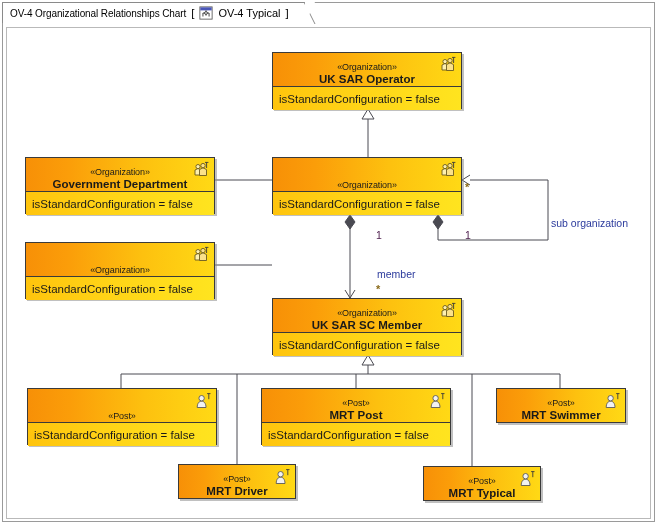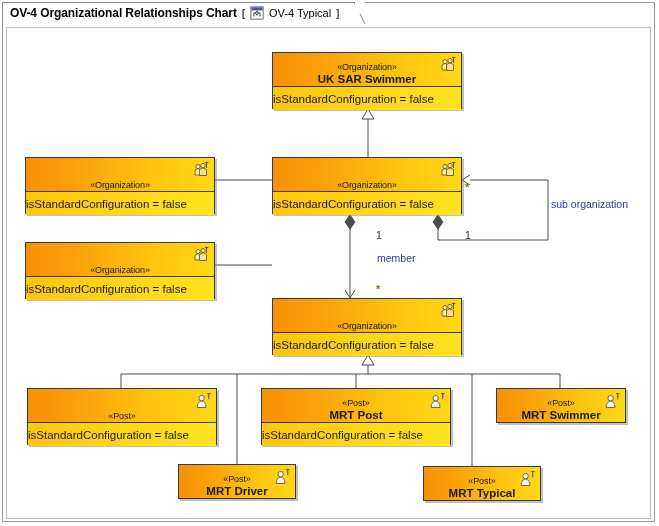--- a/index.html
+++ b/index.html
@@ -69,22 +69,22 @@
   .tab-clip {
     position: absolute;
     right: -11px;
     top: -1px;
     width: 12px;
     height: 23px;
     overflow: hidden;
   }
   .tab-clip svg { display: block; }
   .diagram-title {
-    font-size: 12px;
-    font-weight: bold;
+    font-size: 10px;
+    font-weight: normal;
     color: #000000;
     letter-spacing: -0.1px;
   }
   .bracket {
     font-size: 11.5px;
     color: #000000;
   }
   .tab-icon {
     width: 14px;
     height: 14px;
@@ -131,20 +131,21 @@
     color: #1a1a1a;
     line-height: 13px;
     white-space: nowrap;
   }
   .node-body {
     box-sizing: border-box;
     height: 23px;
     background: linear-gradient(to right, #ffc40d 0%, #ffd417 45%, #ffe41f 100%);
     display: flex;
     align-items: center;
+    padding-left: 6px;
   }
   .attr {
     font-size: 11.5px;
     color: #1a1a1a;
     white-space: nowrap;
   }
   .node-icon {
     position: absolute;
     right: 4px;
     top: 3px;
@@ -259,37 +260,38 @@
 
     <polyline points="345,290 350,298 355,290" fill="none" stroke="#4a4a52" stroke-width="1"></polyline>
 
     <polyline points="470,175 462,180 470,185" fill="none" stroke="#4a4a52" stroke-width="1"></polyline>
   </svg>
 
   <div id="nodes-layer">
       <div class="node" style="left: 272px; top: 52px; width: 190px; height: 57px;">
         <div class="node-head">
           <div class="stereotype">«Organization»</div>
-          <div class="node-name">UK SAR Swimmer</div>
+          <div class="node-name">UK SAR Operator</div>
           <span class="node-icon"><svg viewBox="0 0 18 18" width="18" height="18">
               <path d="M3 14 L3 9 L6 7.5 L9 9 L9 14 Z" fill="#fdf0b0" stroke="#6a5a20" stroke-width="0.9"></path>
               <circle cx="6" cy="5.6" r="2.1" fill="#fdf0b0" stroke="#6a5a20" stroke-width="0.9"></circle>
               <path d="M7.5 14.5 L7.5 8.6 L11 6.8 L14.5 8.6 L14.5 14.5 Z" fill="#fbe18a" stroke="#6a5a20" stroke-width="0.9"></path>
               <circle cx="11" cy="4.6" r="2.2" fill="#fbe18a" stroke="#6a5a20" stroke-width="0.9"></circle>
               <line x1="14.6" y1="1.4" x2="14.6" y2="7" stroke="#3a3a3a" stroke-width="0.9"></line>
               <line x1="13" y1="1.4" x2="16.4" y2="1.4" stroke="#3a3a3a" stroke-width="0.9"></line>
             </svg></span>
         </div>
         <div class="node-body">
           <span class="attr">isStandardConfiguration = false</span>
         </div>
       </div>
       <div class="node" style="left: 25px; top: 157px; width: 190px; height: 57px;">
         <div class="node-head">
           <div class="stereotype">«Organization»</div>
+          <div class="node-name">Government Department</div>
           <span class="node-icon"><svg viewBox="0 0 18 18" width="18" height="18">
               <path d="M3 14 L3 9 L6 7.5 L9 9 L9 14 Z" fill="#fdf0b0" stroke="#6a5a20" stroke-width="0.9"></path>
               <circle cx="6" cy="5.6" r="2.1" fill="#fdf0b0" stroke="#6a5a20" stroke-width="0.9"></circle>
               <path d="M7.5 14.5 L7.5 8.6 L11 6.8 L14.5 8.6 L14.5 14.5 Z" fill="#fbe18a" stroke="#6a5a20" stroke-width="0.9"></path>
               <circle cx="11" cy="4.6" r="2.2" fill="#fbe18a" stroke="#6a5a20" stroke-width="0.9"></circle>
               <line x1="14.6" y1="1.4" x2="14.6" y2="7" stroke="#3a3a3a" stroke-width="0.9"></line>
               <line x1="13" y1="1.4" x2="16.4" y2="1.4" stroke="#3a3a3a" stroke-width="0.9"></line>
             </svg></span>
         </div>
         <div class="node-body">
@@ -324,20 +326,21 @@
               <line x1="13" y1="1.4" x2="16.4" y2="1.4" stroke="#3a3a3a" stroke-width="0.9"></line>
             </svg></span>
         </div>
         <div class="node-body">
           <span class="attr">isStandardConfiguration = false</span>
         </div>
       </div>
       <div class="node" style="left: 272px; top: 298px; width: 190px; height: 57px;">
         <div class="node-head">
           <div class="stereotype">«Organization»</div>
+          <div class="node-name">UK SAR SC Member</div>
           <span class="node-icon"><svg viewBox="0 0 18 18" width="18" height="18">
               <path d="M3 14 L3 9 L6 7.5 L9 9 L9 14 Z" fill="#fdf0b0" stroke="#6a5a20" stroke-width="0.9"></path>
               <circle cx="6" cy="5.6" r="2.1" fill="#fdf0b0" stroke="#6a5a20" stroke-width="0.9"></circle>
               <path d="M7.5 14.5 L7.5 8.6 L11 6.8 L14.5 8.6 L14.5 14.5 Z" fill="#fbe18a" stroke="#6a5a20" stroke-width="0.9"></path>
               <circle cx="11" cy="4.6" r="2.2" fill="#fbe18a" stroke="#6a5a20" stroke-width="0.9"></circle>
               <line x1="14.6" y1="1.4" x2="14.6" y2="7" stroke="#3a3a3a" stroke-width="0.9"></line>
               <line x1="13" y1="1.4" x2="16.4" y2="1.4" stroke="#3a3a3a" stroke-width="0.9"></line>
             </svg></span>
         </div>
         <div class="node-body">
@@ -405,21 +408,21 @@
               <path d="M3.2 15.5 C3.2 11.2 5.2 9.2 7.6 9.2 C10 9.2 12 11.2 12 15.5 Z" fill="#f2f2f2" stroke="#5a5a5a" stroke-width="0.9"></path>
               <circle cx="7.6" cy="6.2" r="2.7" fill="#f2f2f2" stroke="#5a5a5a" stroke-width="0.9"></circle>
               <line x1="14.8" y1="1.6" x2="14.8" y2="7.2" stroke="#3a3a3a" stroke-width="0.9"></line>
               <line x1="13.1" y1="1.6" x2="16.5" y2="1.6" stroke="#3a3a3a" stroke-width="0.9"></line>
             </svg></span>
         </div>
       </div>
     </div>
 
   <div id="labels-layer">
-      <div class="edge-label" style="left: 551px; top: 198px;">sub organization</div>
-      <div class="edge-label" style="left: 377px; top: 252px; text-align: right;">member</div>
+      <div class="edge-label" style="left: 551px; top: 217px;">sub organization</div>
+      <div class="edge-label" style="left: 377px; top: 268px; text-align: right;">member</div>
       <div class="mult-label" style="left: 376px; top: 229px;">1</div>
       <div class="mult-label" style="left: 465px; top: 229px;">1</div>
       <div class="star-label" style="left: 376px; top: 283px;">*</div>
       <div class="star-label" style="left: 465px; top: 181px;">*</div>
     </div>
 
 </div>
 
 </body></html>

